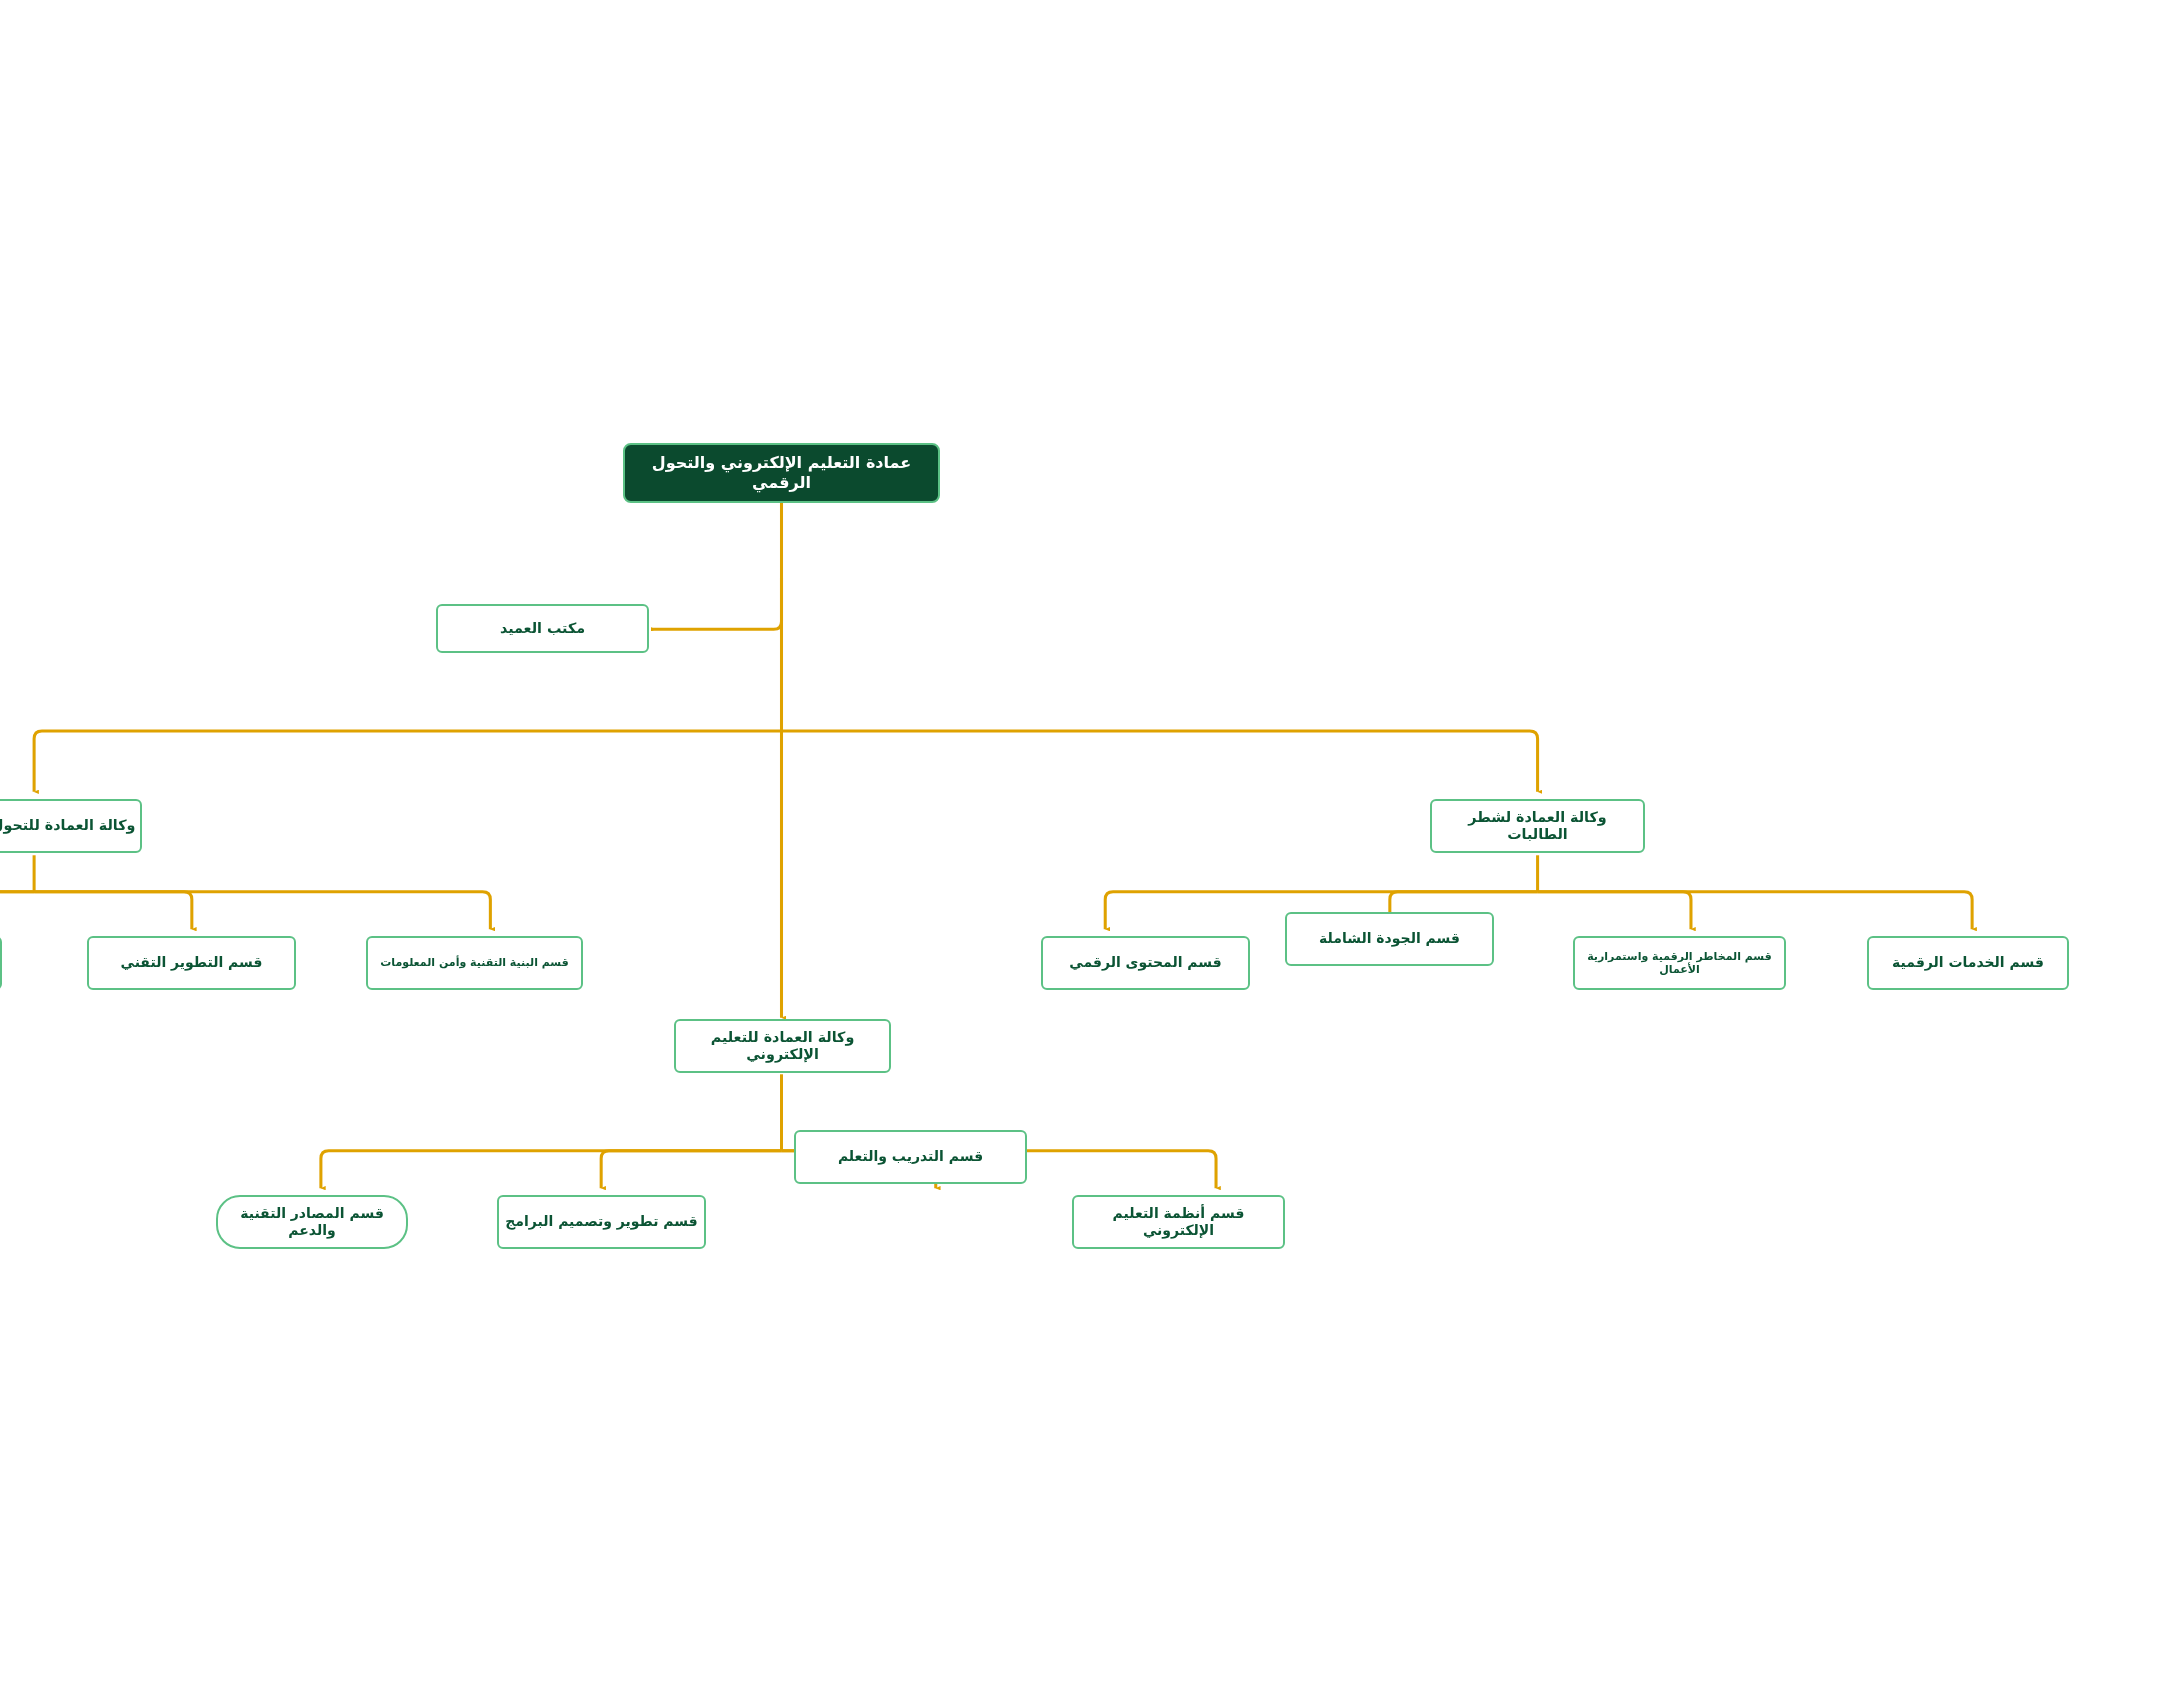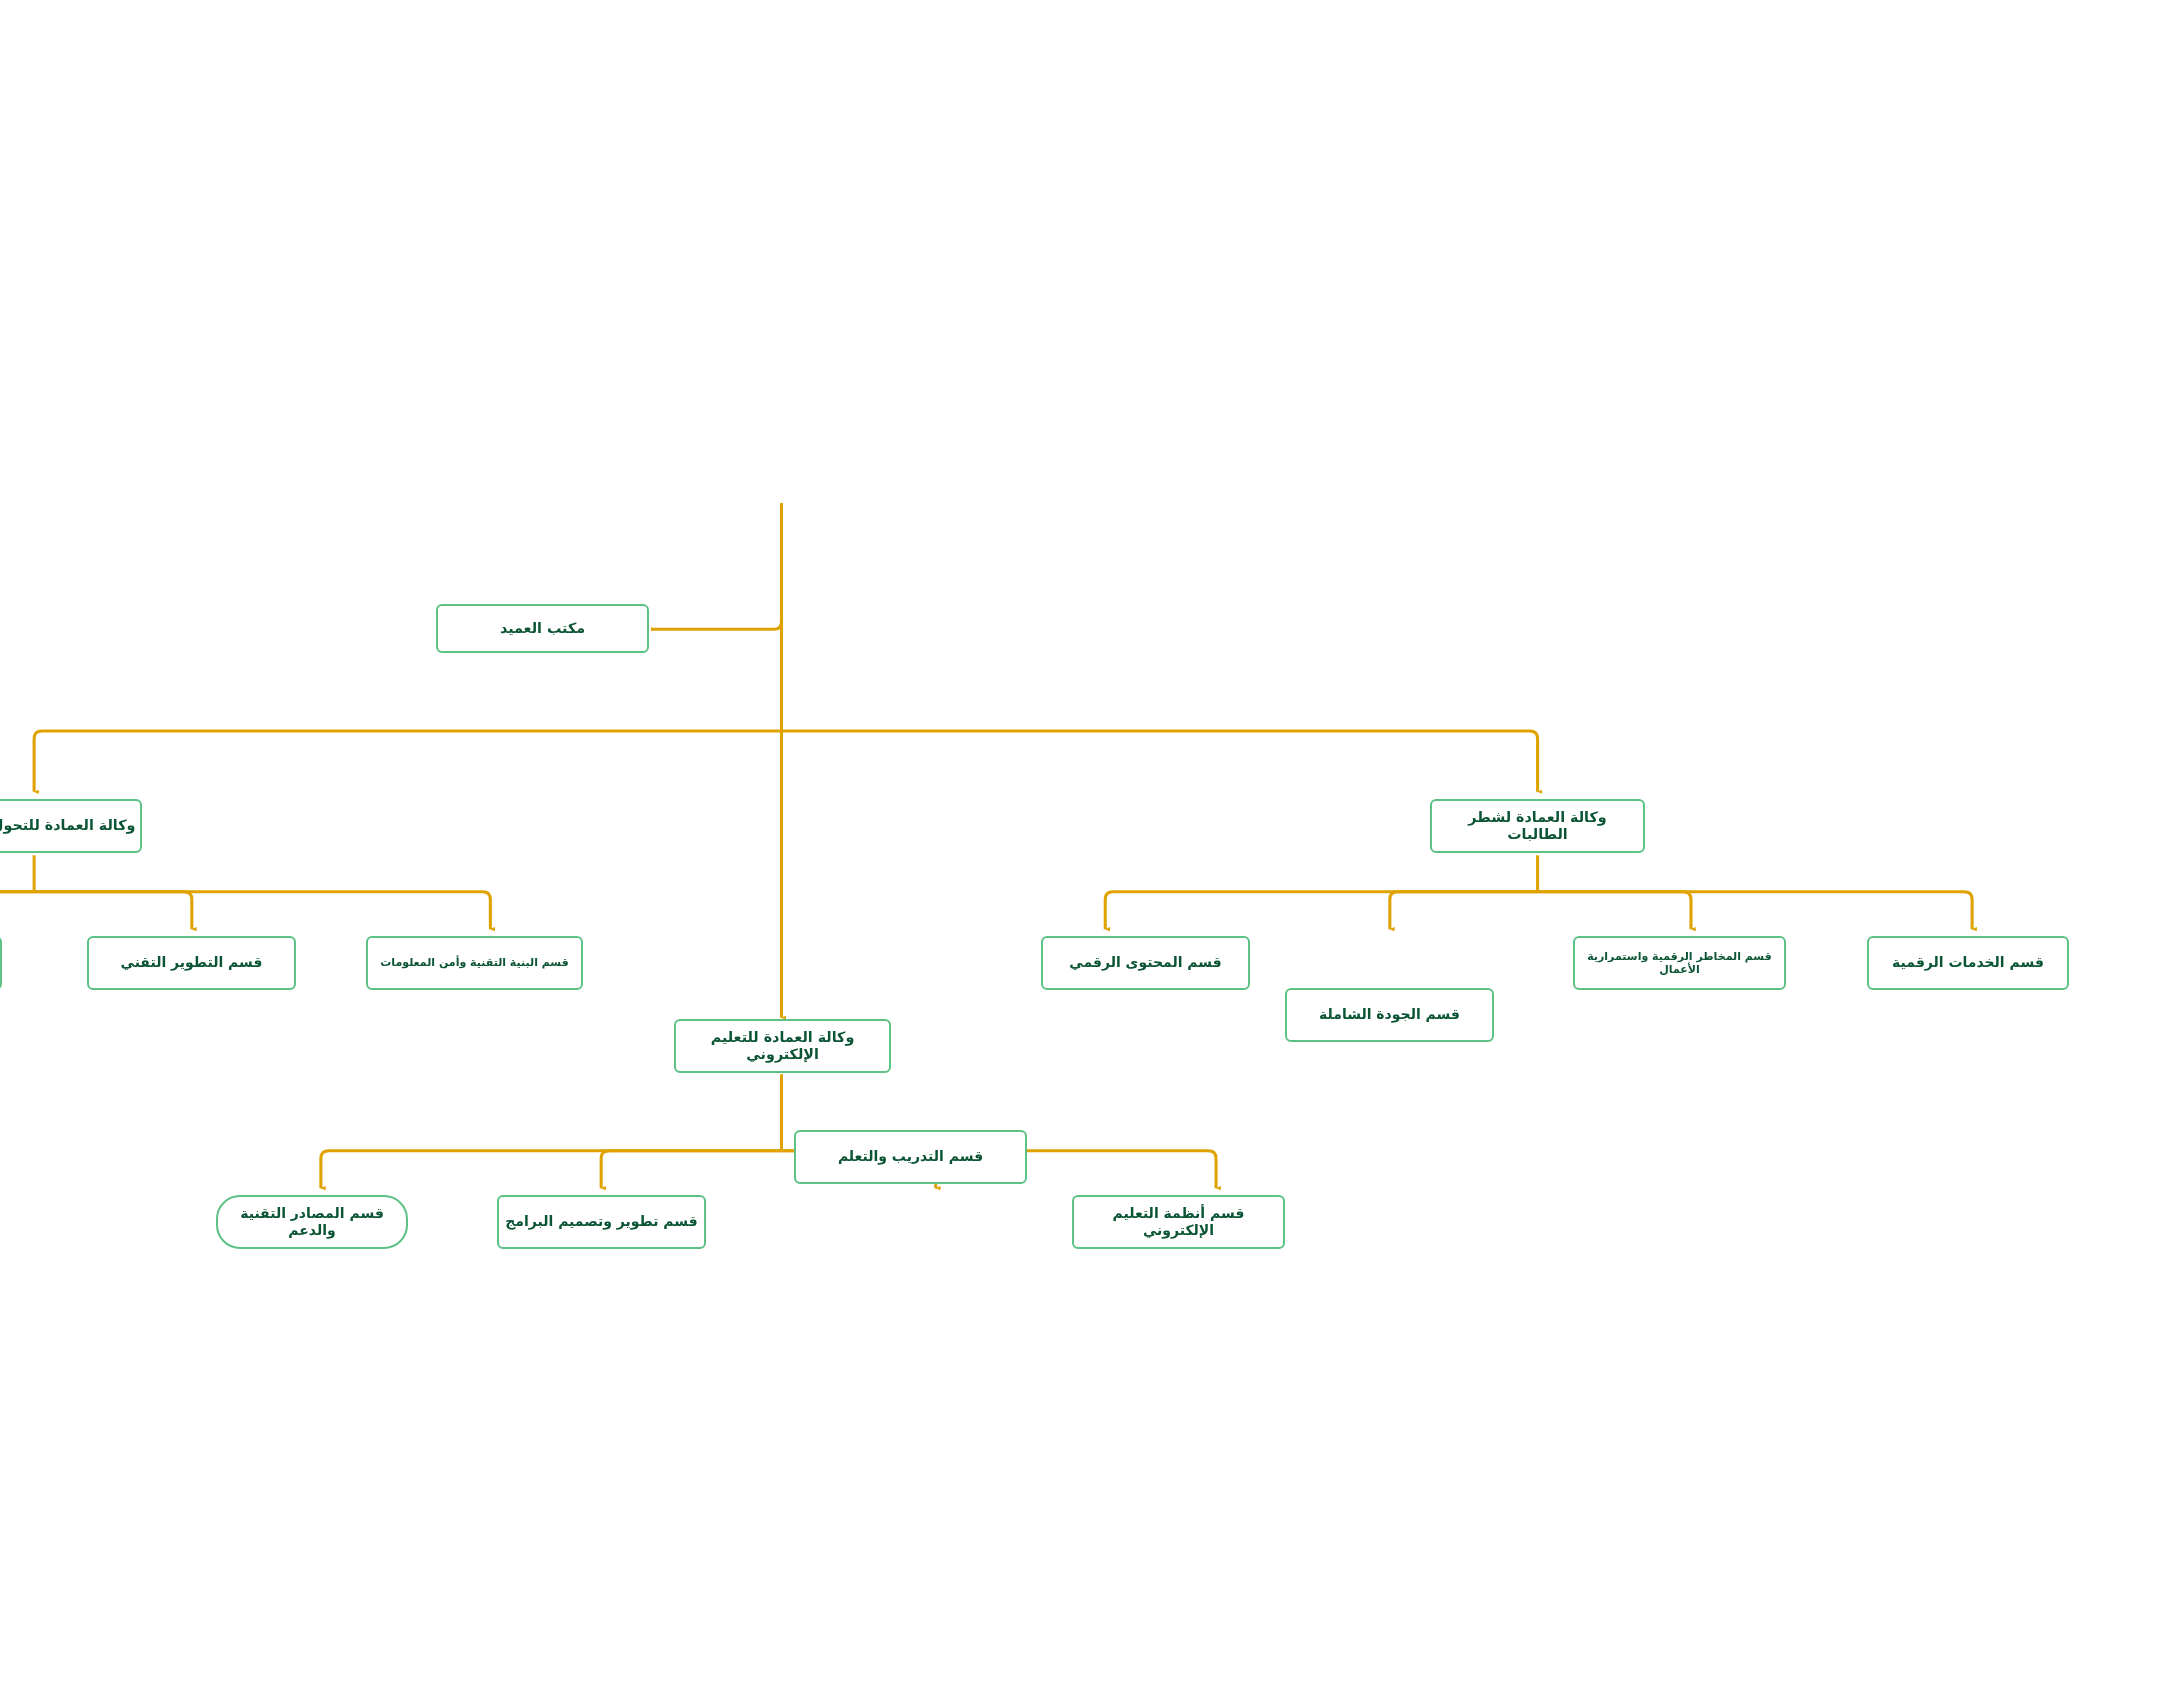--- a/index.html
+++ b/index.html
@@ -102,20 +102,23 @@
       <path d="M3200,2472 L3200,2648"></path>
       <path d="M3200,2648 L2158,2648 Q2140,2648 2140,2666 L2140,2734" marker-end="url(#arrow-down)"></path>
       <path d="M3200,2648 L2803,2648 Q2785,2648 2785,2666 L2785,2734" marker-end="url(#arrow-down)"></path>
       <path d="M3200,2648 L3537,2648 Q3555,2648 3555,2666 L3555,2734" marker-end="url(#arrow-down)"></path>
       <path d="M3200,2648 L4182,2648 Q4200,2648 4200,2666 L4200,2734" marker-end="url(#arrow-down)"></path>
     </g>
   </svg>
 
   <div id="node-layer">
 
+    <div class="node root size-root" style="left:1232px; top:443px; width:317px; height:60px;">
+      <span class="node-label">عمادة التعليم الإلكتروني والتحول الرقمي</span>
+    </div>
 
     <div class="node size-branch" style="left:1045px; top:604px; width:213px; height:49px;">
       <span class="node-label">مكتب العميد</span>
     </div>
 
     <div class="node size-branch" style="left:536px; top:799px; width:215px; height:54px;">
       <span class="node-label">وكالة العمادة للتحول الرقمي</span>
     </div>
 
     <div class="node size-branch" style="left:2039px; top:799px; width:215px; height:54px;">
@@ -132,21 +135,21 @@
     <div class="node size-leaf" style="left:696px; top:936px; width:209px; height:54px;">
       <span class="node-label">قسم التطوير التقني</span>
     </div>
     <div class="node size-leaf-sm" style="left:975px; top:936px; width:217px; height:54px;">
       <span class="node-label">قسم البنية التقنية وأمن المعلومات</span>
     </div>
 
     <div class="node size-leaf" style="left:1610px; top:936px; width:209px; height:54px;margin-left:40px;">
       <span class="node-label">قسم المحتوى الرقمي</span>
     </div>
-    <div class="node size-leaf" style="left:1894px; top:988px; width:209px; height:54px;justify-content:flex-end;">
+    <div class="node size-leaf" style="left:1894px; top:912px; width:209px; height:54px;justify-content:flex-end;">
       <span class="node-label">قسم الجودة الشاملة</span>
     </div>
     <div class="node size-leaf-sm" style="left:2182px; top:936px; width:213px; height:54px;">
       <span class="node-label">قسم المخاطر الرقمية واستمرارية الأعمال</span>
     </div>
     <div class="node size-leaf" style="left:2476px; top:936px; width:202px; height:54px;">
       <span class="node-label">قسم الخدمات الرقمية</span>
     </div>
 
     <div class="node size-leaf" style="left:825px; top:1195px; width:192px; height:54px;border-radius:24px;">

